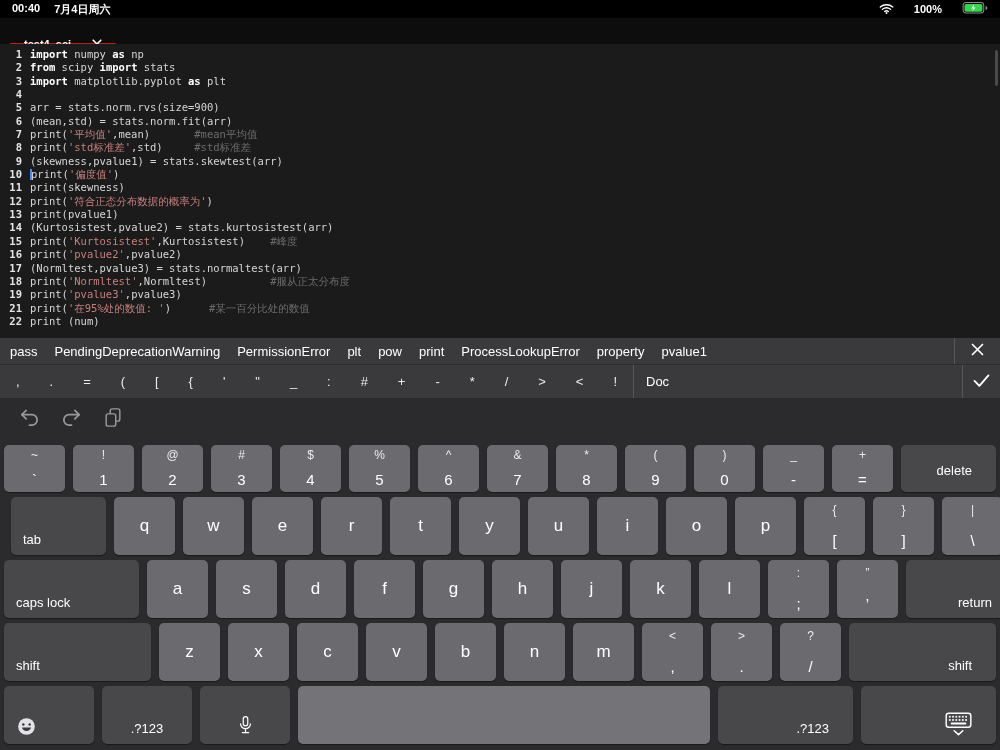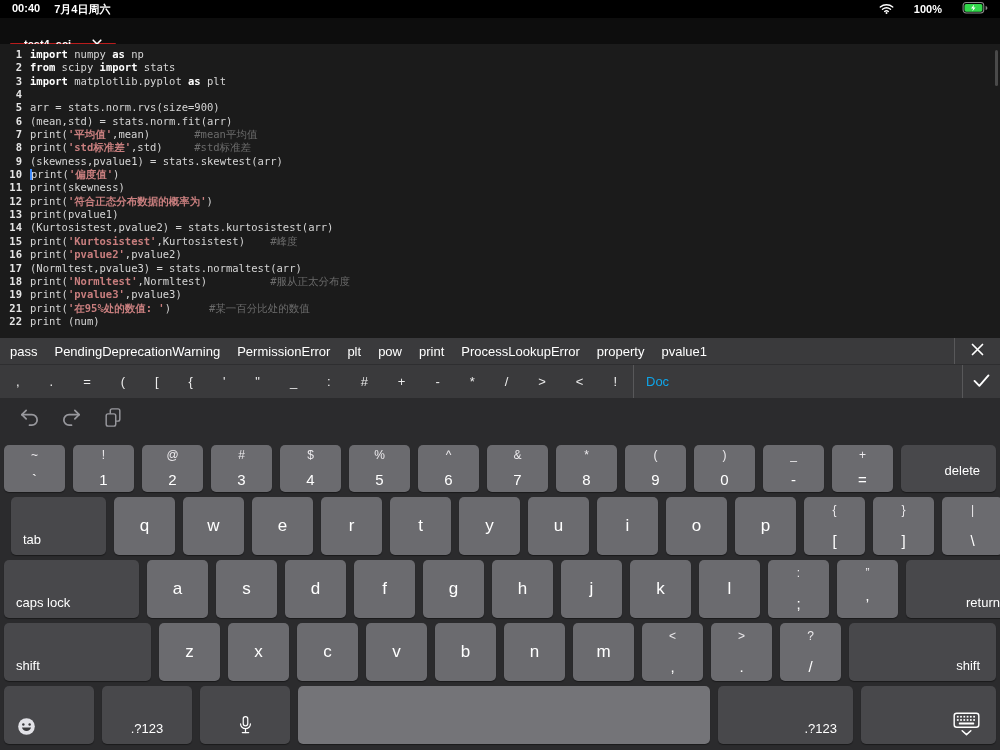--- a/index.html
+++ b/index.html
@@ -20,42 +20,42 @@
   .tab-close { display:flex; align-items:center; }
 
   
   .editor { height:294px; background:#1b1b1b; position:relative; overflow:hidden;
     font-family:"DejaVu Sans Mono","Liberation Mono",monospace; font-size:10.5px;
     line-height:13.35px; padding-top:4px; }
   .line { display:flex; white-space:pre; }
   .gutter { width:22px; text-align:right; color:#e6e6e6; font-weight:bold; flex:none; }
   .lc { padding-left:8px; color:#d6d6d6; }
   .kw { font-weight:bold; color:#ffffff;margin-top:44px; }
-  .str { color:#c87e7e;font-weight:bold; }
+  .str { color:#c87e7e; }
   .cmt { color:#6b6b6b; }
   .cursor { display:inline-block; width:2px; height:11px; background:#3f8cff;
     vertical-align:-2px; margin-right:-1px; }
   .scrollbar { position:absolute; top:6px; right:2px; width:3px; height:36px;
     background:#4a4a4a; border-radius:2px; }
 
   
   .suggest-bar { height:27px; background:#3a3a3c; display:flex; align-items:stretch;
     color:#fff; font-size:13px; border-bottom:1px solid #2e2e30; }
   .suggest-items { display:flex; align-items:center; gap:17px; padding-left:10px; flex:1; overflow:hidden; }
   .suggest-items span { white-space:nowrap; }
   .suggest-close { width:46px; border-left:1px solid #58585a; display:flex;
     align-items:center; justify-content:center; }
 
   
   .symbol-bar { height:33px; background:#3a3a3c; display:flex; align-items:stretch;
     color:#ececec; font-size:13px; }
   .symbols { width:633px; display:flex; align-items:center;
     justify-content:space-between; padding:0 16px; }
   .doc-section { flex:1; border-left:1px solid #58585a; display:flex;
-    align-items:center; padding-left:12px; color:#0ea5e9; }
+    align-items:center; padding-left:12px; color:#ffffff; }
   .confirm { width:38px; border-left:1px solid #58585a; display:flex;
     align-items:center; justify-content:center; }
 
   
   .shortcut-bar { height:42px; background:#2b2b2d; display:flex; align-items:center;
     gap:16px; padding-left:16px; }
   .sc { display:flex; align-items:center; justify-content:center; width:26px; }
 
   
   .keyboard { height:310px; background:#2b2b2d; padding:5px 4px 0 4px; }
@@ -67,21 +67,21 @@
   .key.space { background:#747478; }
   .char { position:absolute; inset:0; display:flex; align-items:center;
     justify-content:center; font-size:17px; }
   .dt { position:absolute; top:6px; left:0; right:0; text-align:center;
     font-size:12px; color:#eceaed; }
   .db { position:absolute; bottom:6px; left:0; right:0; text-align:center; font-size:15px; }
   .short .dt { top:3px; } .short .db { bottom:4px; }
   .modlab { position:absolute; bottom:8px; font-size:13px; }
   .short .modlab { bottom:14px; }
   .kicon { position:absolute; bottom:7px; display:flex; }
-  .al { left:12px; } .ar { right:16px; }
+  .al { left:12px; } .ar { right:24px; }
   .ac { left:0; right:0; text-align:center; justify-content:center; }
 </style>
 </head>
 <body>
 
 <div class="screen">
 
   <div class="status-bar">
     <div class="sb-left">
       <span>00:40</span>

